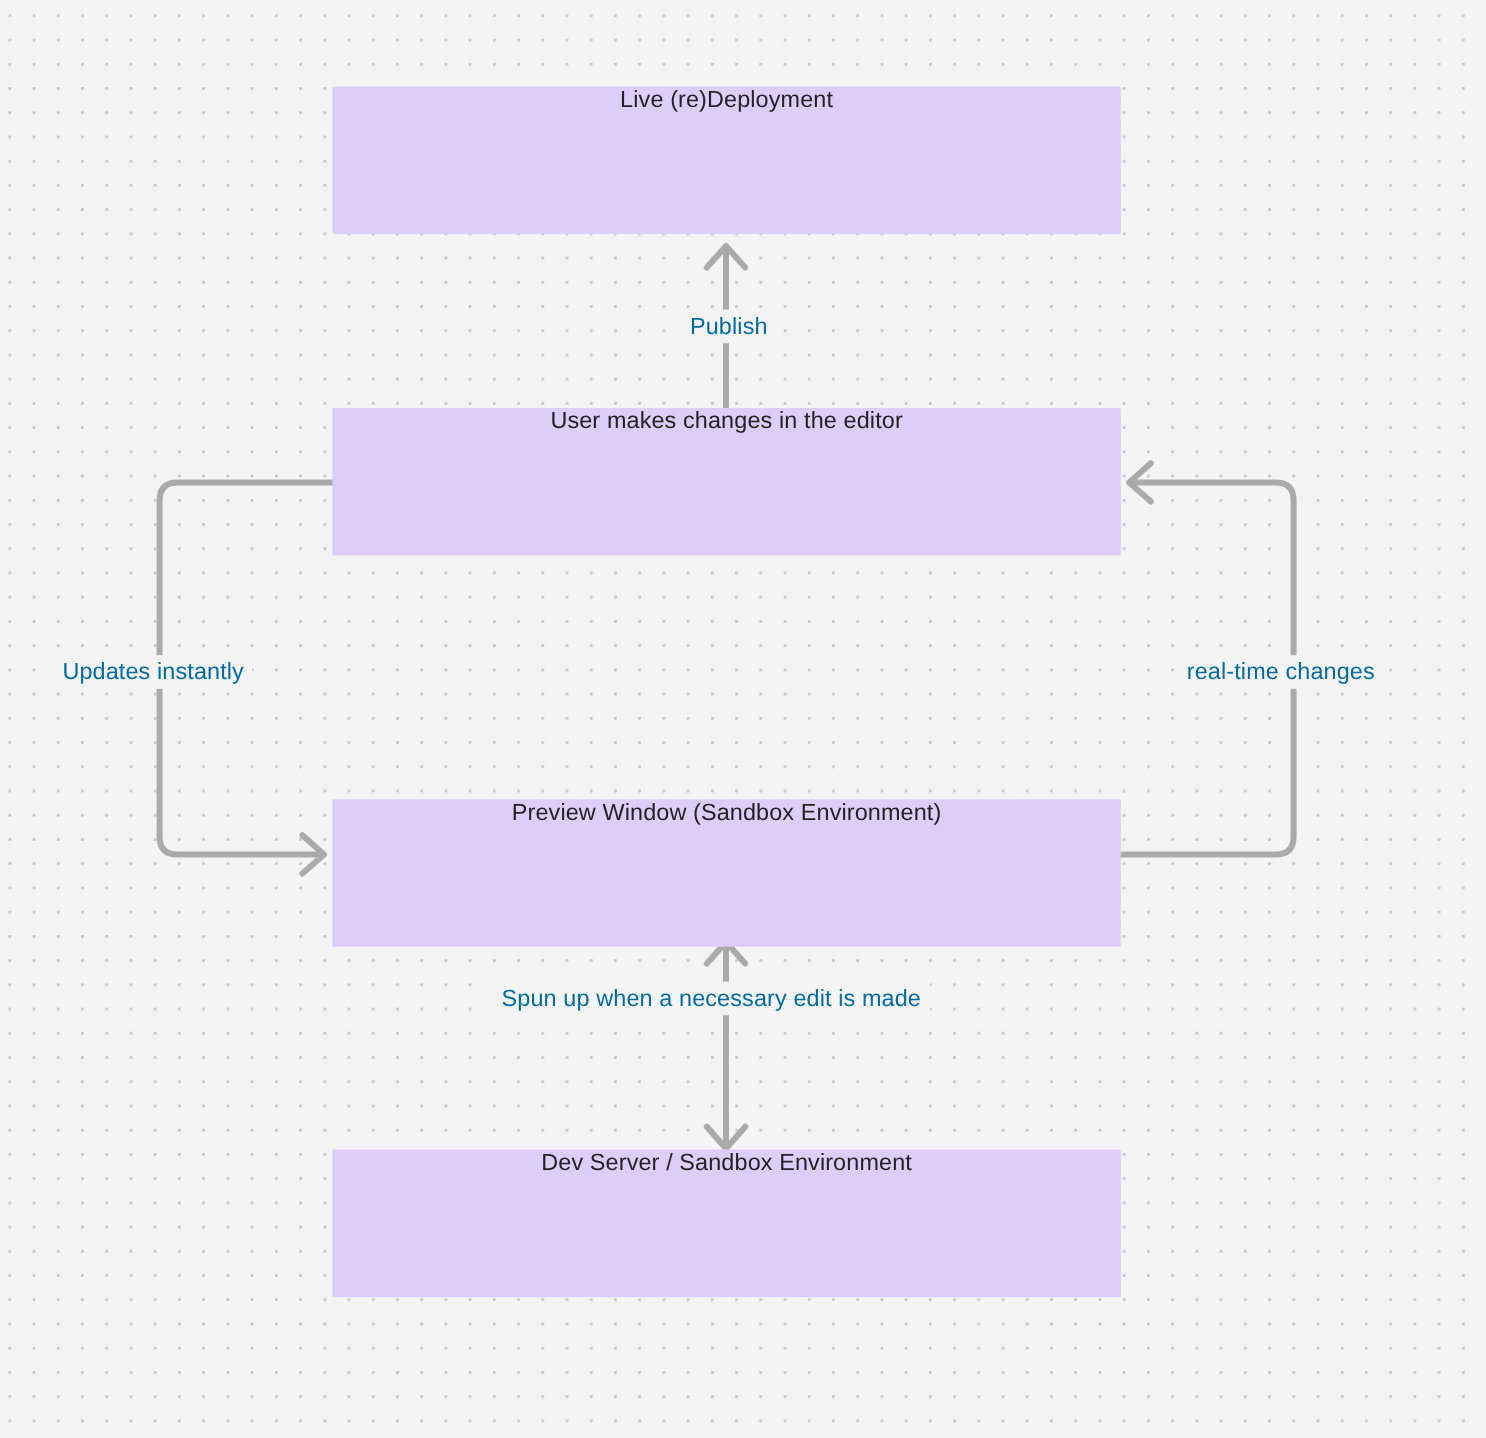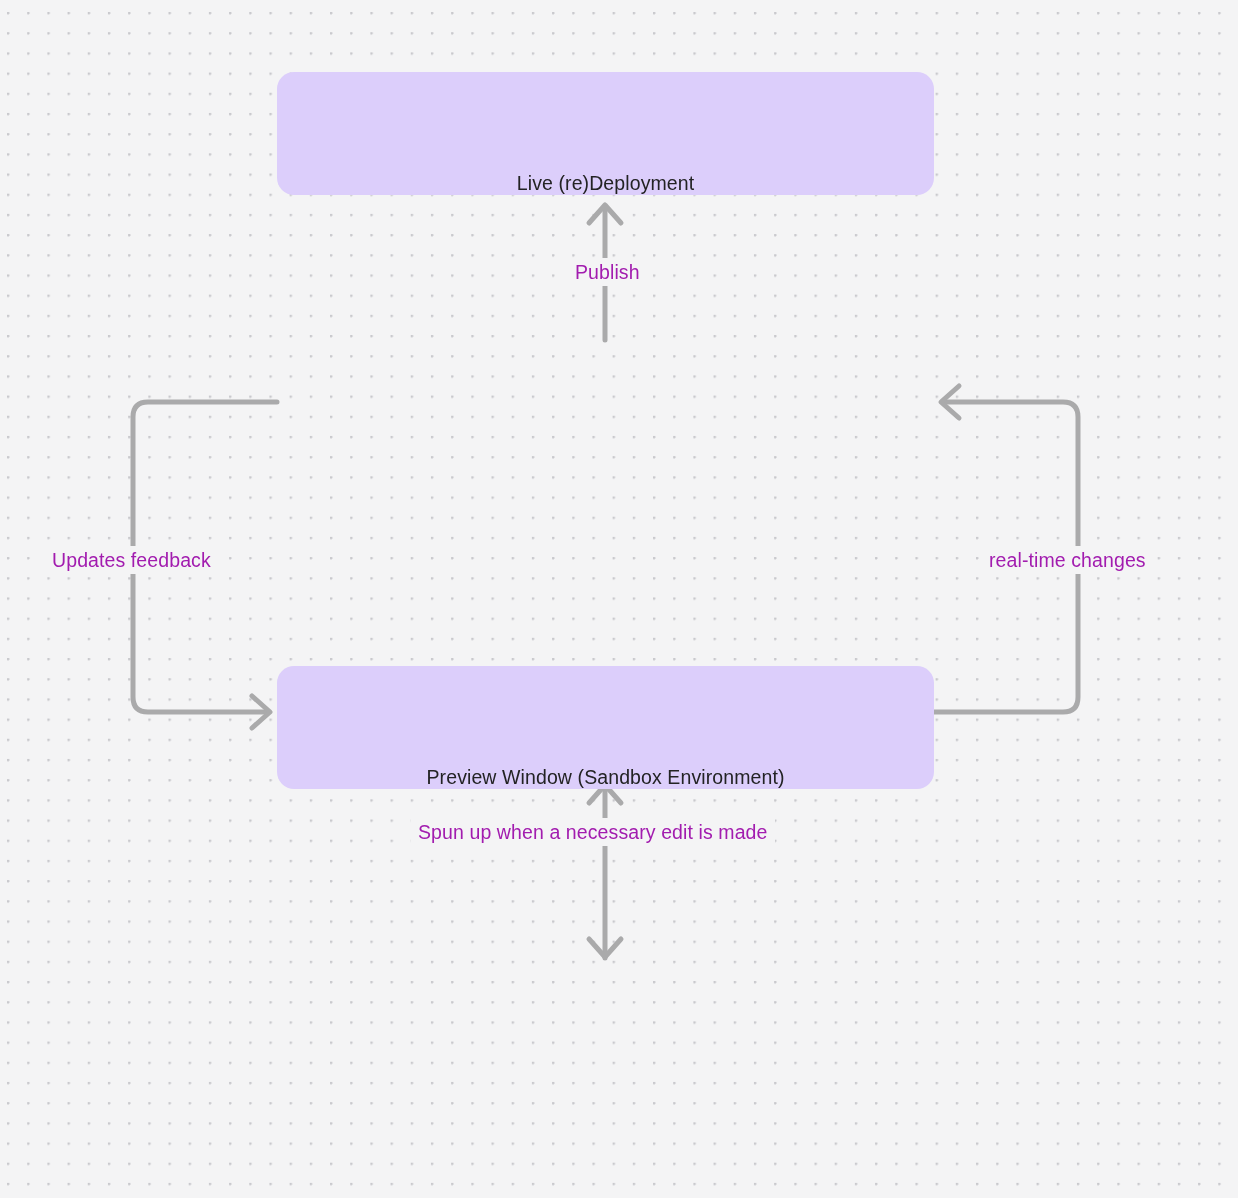--- a/index.html
+++ b/index.html
@@ -27,37 +27,37 @@
     left: 0;
     top: 0;
     width: 1238px;
     height: 1198px;
     pointer-events: none;
   }
   .node {
     position: absolute;
     box-sizing: border-box;
     background-color: #dccefb;
-    border-radius: 17px;
+    border-radius: 1px;
     display: flex;
-    align-items: flex-end;
+    align-items: flex-start;
     justify-content: center;
   }
   .node-label {
     font-size: 19.5px;
     color: #232324;
     letter-spacing: 0.1px;
     line-height: 1.2;
     text-align: center;
     white-space: nowrap;
   }
   .edge-label {
     position: absolute;
     font-size: 19.5px;
-    color: #a21caf;
+    color: #0369a1;
     letter-spacing: 0.1px;
     white-space: nowrap;
     background-color: #f4f4f5;
     padding: 2px 7px;
     line-height: 1.25;
   }
   #node-live        { left: 277px; top: 72px;   width: 657px; height: 123px; }
   #node-editor      { left: 277px; top: 340px;  width: 657px; height: 123px; }
   #node-preview     { left: 277px; top: 666px;  width: 657px; height: 123px; }
   #node-devserver   { left: 277px; top: 958px;  width: 657px; height: 123px; }
@@ -96,24 +96,30 @@
         <polyline points="589,939 605,957 621,939"></polyline>
       </g>
 
     </g>
   </svg>
 
   <div class="node" id="node-live">
     <span class="node-label">Live (re)Deployment</span>
   </div>
 
+  <div class="node" id="node-editor">
+    <span class="node-label">User makes changes in the editor</span>
+  </div>
 
   <div class="node" id="node-preview">
     <span class="node-label">Preview Window (Sandbox Environment)</span>
   </div>
 
+  <div class="node" id="node-devserver">
+    <span class="node-label">Dev Server / Sandbox Environment</span>
+  </div>
 
   <div class="edge-label" id="label-publish">Publish</div>
-  <div class="edge-label" id="label-updates">Updates feedback</div>
+  <div class="edge-label" id="label-updates">Updates instantly</div>
   <div class="edge-label" id="label-realtime">real-time changes</div>
   <div class="edge-label" id="label-spun">Spun up when a necessary edit is made</div>
 
 </div>
 
 </body></html>

